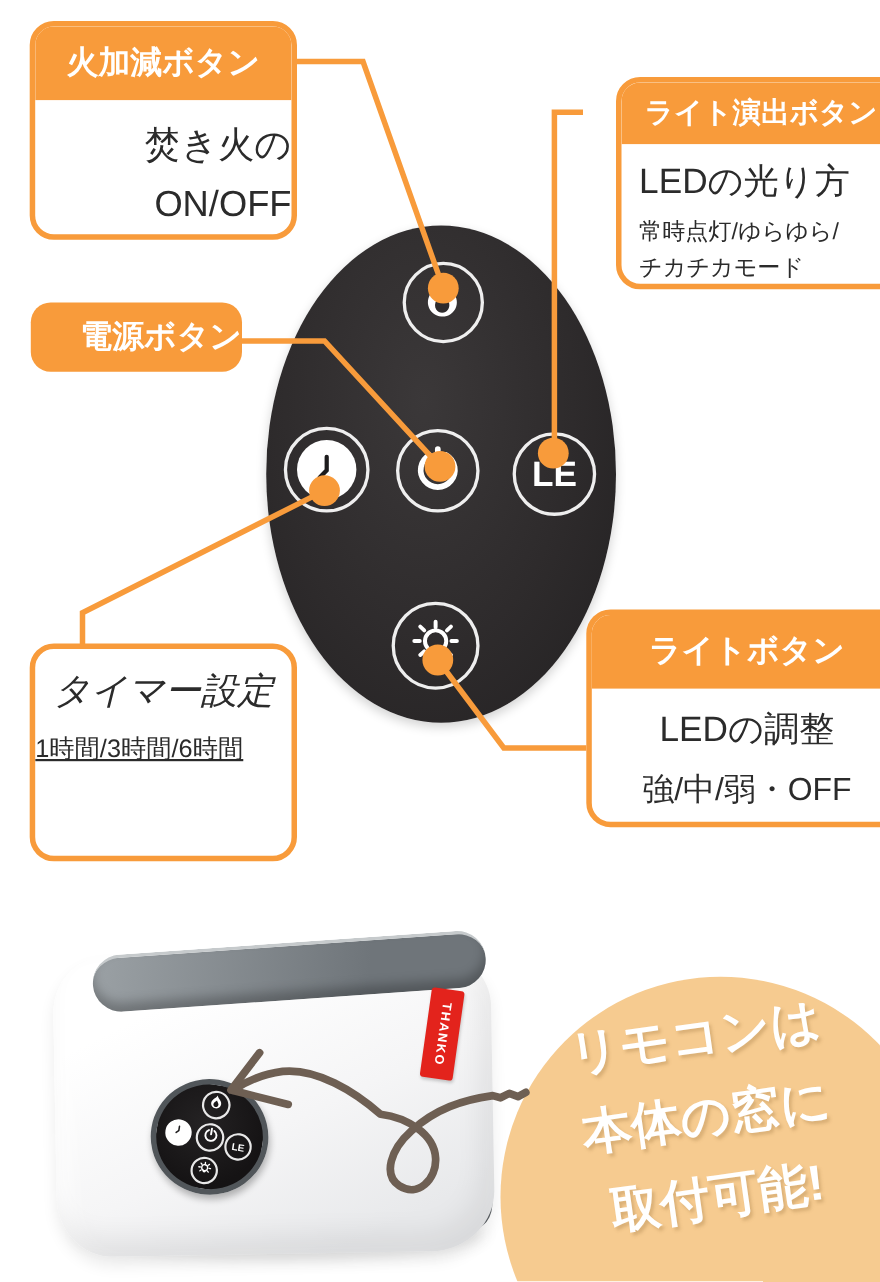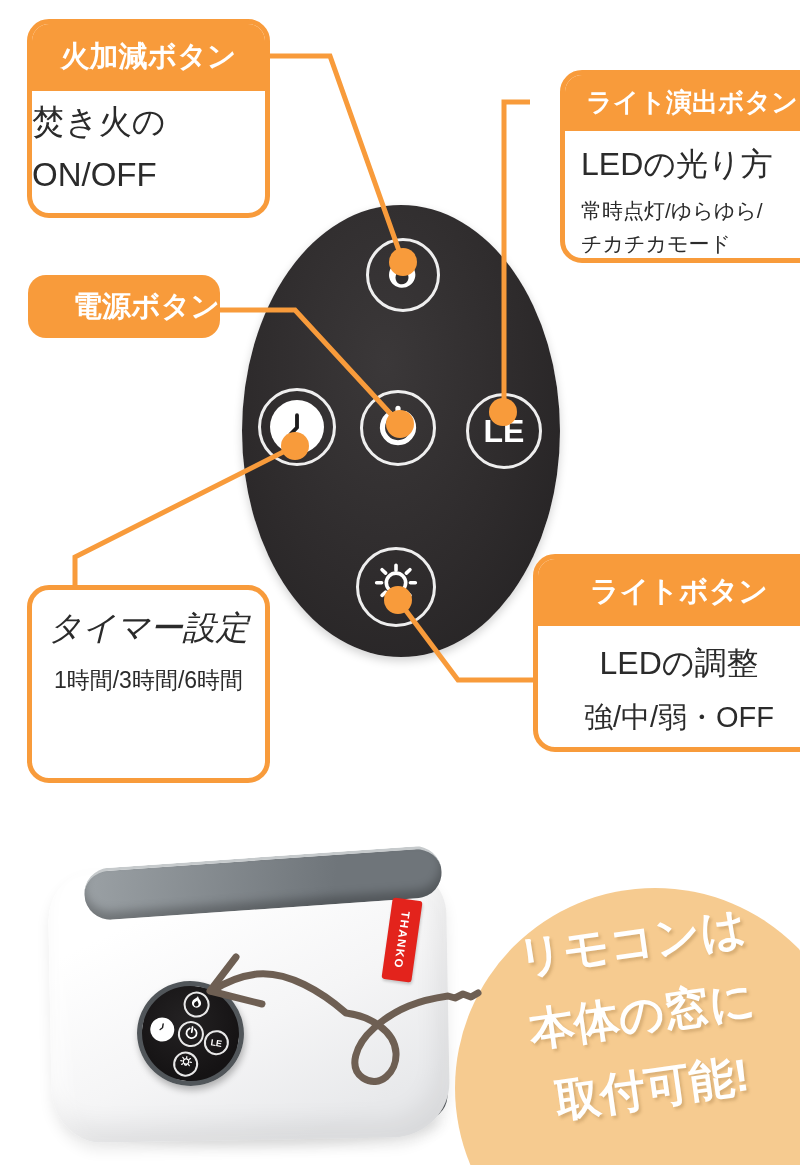--- a/index.html
+++ b/index.html
@@ -15,31 +15,31 @@
     font-family:"Liberation Sans","DejaVu Sans",sans-serif;
   }
   
   .box{position:absolute;box-sizing:border-box;border:5px solid var(--accent);
        border-radius:22px;background:#fff;overflow:hidden;z-index:4;}
   .box-header{background:var(--accent);color:#fff;font-weight:bold;text-align:center;}
   .pill{position:absolute;box-sizing:border-box;background:var(--accent);border-radius:18px;
         color:#fff;font-weight:bold;text-align:right;z-index:4;}
   #box-fire{left:27px;top:19px;width:243px;height:199px;}
   #box-fire .box-header{font-size:29px;padding:13px 0 14px;}
-  #box-fire .box-body{font-size:33px;color:#2b2b2b;text-align:left;padding-top:4px;line-height:1.62;}
+  #box-fire .box-body{font-size:33px;color:#2b2b2b;text-align:right;padding-top:14px;line-height:1.62;}
   #box-light-effect{left:560px;top:70px;width:264px;height:193px;}
   #box-light-effect .box-header{font-size:26px;padding:10px 0 11px;}
   #box-light-effect .box-body{padding:10px 16px 0 16px;color:#2b2b2b;}
   #box-light-effect .big{font-size:32px;margin:2px 0 8px;}
   #box-light-effect .small{font-size:21px;line-height:1.55;}
   #pill-power{left:28px;top:275px;width:192px;height:63px;font-size:29px;line-height:63px;}
   #box-timer{left:27px;top:585px;width:243px;height:198px;}
   #box-timer .box-header{font-size:29px;padding:13px 0 14px;}
   #box-timer .big{font-size:33px;color:#2b2b2b;text-align:center;margin-top:16px;font-style:italic;}
-  #box-timer .small{font-size:23px;color:#2b2b2b;text-align:center;margin-top:14px;}
+  #box-timer .small{font-size:23px;color:#2b2b2b;text-align:left;margin-top:14px;text-decoration:underline;}
   #box-light{left:533px;top:554px;width:292px;height:198px;}
   #box-light .box-header{font-size:29px;padding:13px 0 14px;}
   #box-light .big{font-size:32px;color:#2b2b2b;text-align:center;margin-top:16px;}
   #box-light .small{font-size:29px;color:#2b2b2b;text-align:center;margin-top:12px;}
   
   #connectors{position:absolute;left:0;top:0;z-index:3;pointer-events:none;}
   .conn{stroke:var(--accent);stroke-width:5;fill:none;}
   .dot{fill:var(--accent);}
   
   #remote{position:absolute;left:242px;top:205px;width:318px;height:452px;border-radius:50%;

